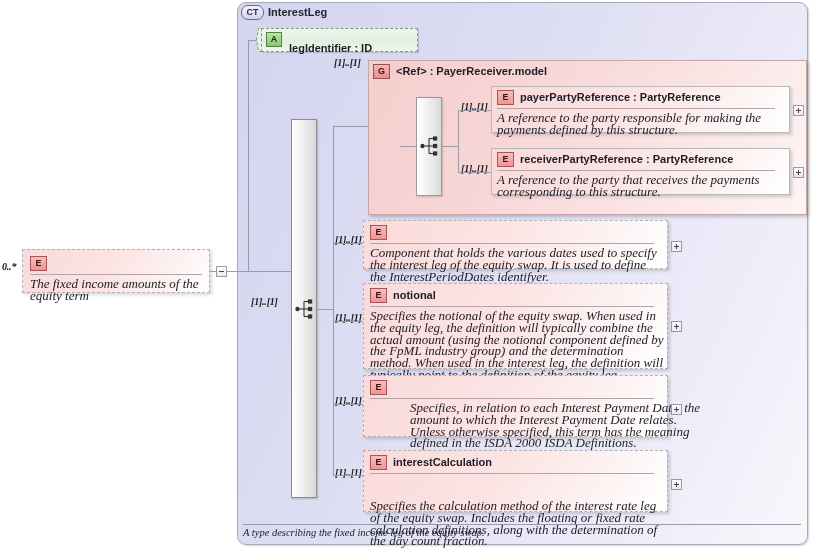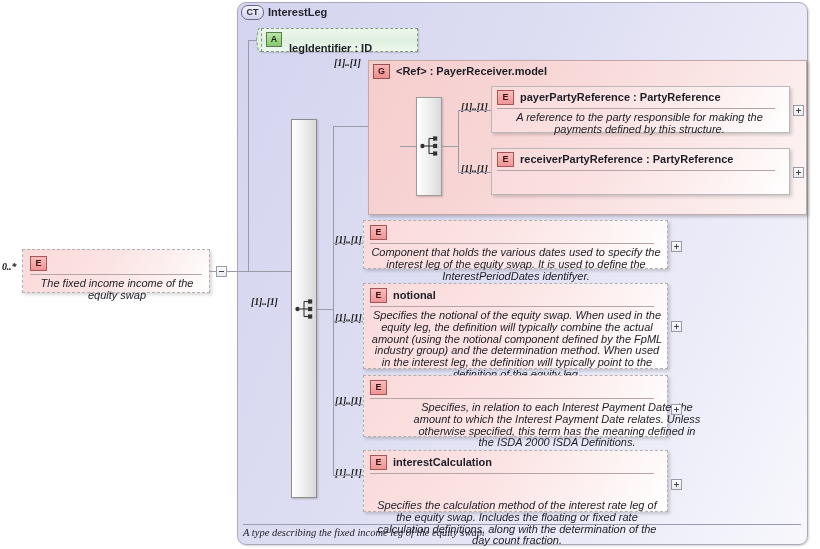--- a/index.html
+++ b/index.html
@@ -162,26 +162,25 @@
     position: absolute;
     font-size: 11px; font-weight: bold; color: #1d1d26;
     line-height: 15px; white-space: nowrap;
   }
   .el-rule {
     position: absolute;
     height: 1px; background: #b5a5a5;
   }
   .el-doc {
     position: absolute;
-    font-family: Liberation Sans, sans-serif;
+    font-family: Liberation Serif, serif;
     font-style: italic;
-    font-size: 11px;
+    font-size: 13px;
     color: #1c1c24;
     line-height: 11.8px;
-    text-align: center;
   }
 
   
   .toggle {
     position: absolute;
     width: 11px; height: 11px;
     border: 1px solid #9a9aa6;
     background: linear-gradient(180deg,#fdfdfd 0%, #e9e9ef 100%);
     box-sizing: border-box;
   }
@@ -216,21 +215,21 @@
 <div class="canvas">
 
   <div class="abs ct-box"></div>
   <div class="abs ct-badge">CT</div>
   <div class="abs ct-title">InterestLeg</div>
 
   <div class="card root-card">0..*</div>
   <div class="abs root-box"></div>
   <div class="el-badge" style="left:30px; top:256px;">E</div>
   <div class="el-rule" style="left:30px; top:274px; width:172px;"></div>
-  <div class="el-doc" style="left:30px; top:278px; width:174px;">The fixed income income of the equity swap</div>
+  <div class="el-doc" style="left:30px; top:278px; width:174px;">The fixed income amounts of the equity term</div>
 
   <div class="toggle" style="left:216px; top:266px;">
     <span class="bar-h"></span>
   </div>
 
   <div class="ln-h" style="left:210px; top:271px; width:6px;"></div>
   <div class="ln-h" style="left:227px; top:271px; width:64px;"></div>
 
   <div class="abs attr-point-line">
     <svg width="9" height="24" viewBox="0 0 9 24">
@@ -298,20 +297,21 @@
     <span class="bar-h"></span>
     <span class="bar-v"></span>
   </div>
 
   <div class="card" style="left:461px; top:163px;">[1]..[1]</div>
   <div class="ln-h" style="left:458px; top:172px; width:33px;"></div>
   <div class="abs el-box" style="left:491px; top:148px; width:299px; height:47px;"></div>
   <div class="el-badge" style="left:497px; top:152px;">E</div>
   <div class="el-title" style="left:520px; top:152px;">receiverPartyReference : PartyReference</div>
   <div class="el-rule" style="left:497px; top:170px; width:278px;"></div>
+  <div class="el-doc" style="left:497px; top:174px; width:285px;">A reference to the party that receives the payments corresponding to this structure.</div>
   <div class="toggle" style="left:793px; top:167px;">
     <span class="bar-h"></span>
     <span class="bar-v"></span>
   </div>
 
   <div class="card" style="left:335px; top:234px;">[1]..[1]</div>
   <div class="ln-h" style="left:333px; top:243px; width:30px;"></div>
   <div class="abs el-box dashed" style="left:363px; top:220px; width:305px; height:49px;"></div>
   <div class="el-badge" style="left:370px; top:225px;">E</div>
   <div class="el-rule" style="left:370px; top:243px; width:284px;"></div>

